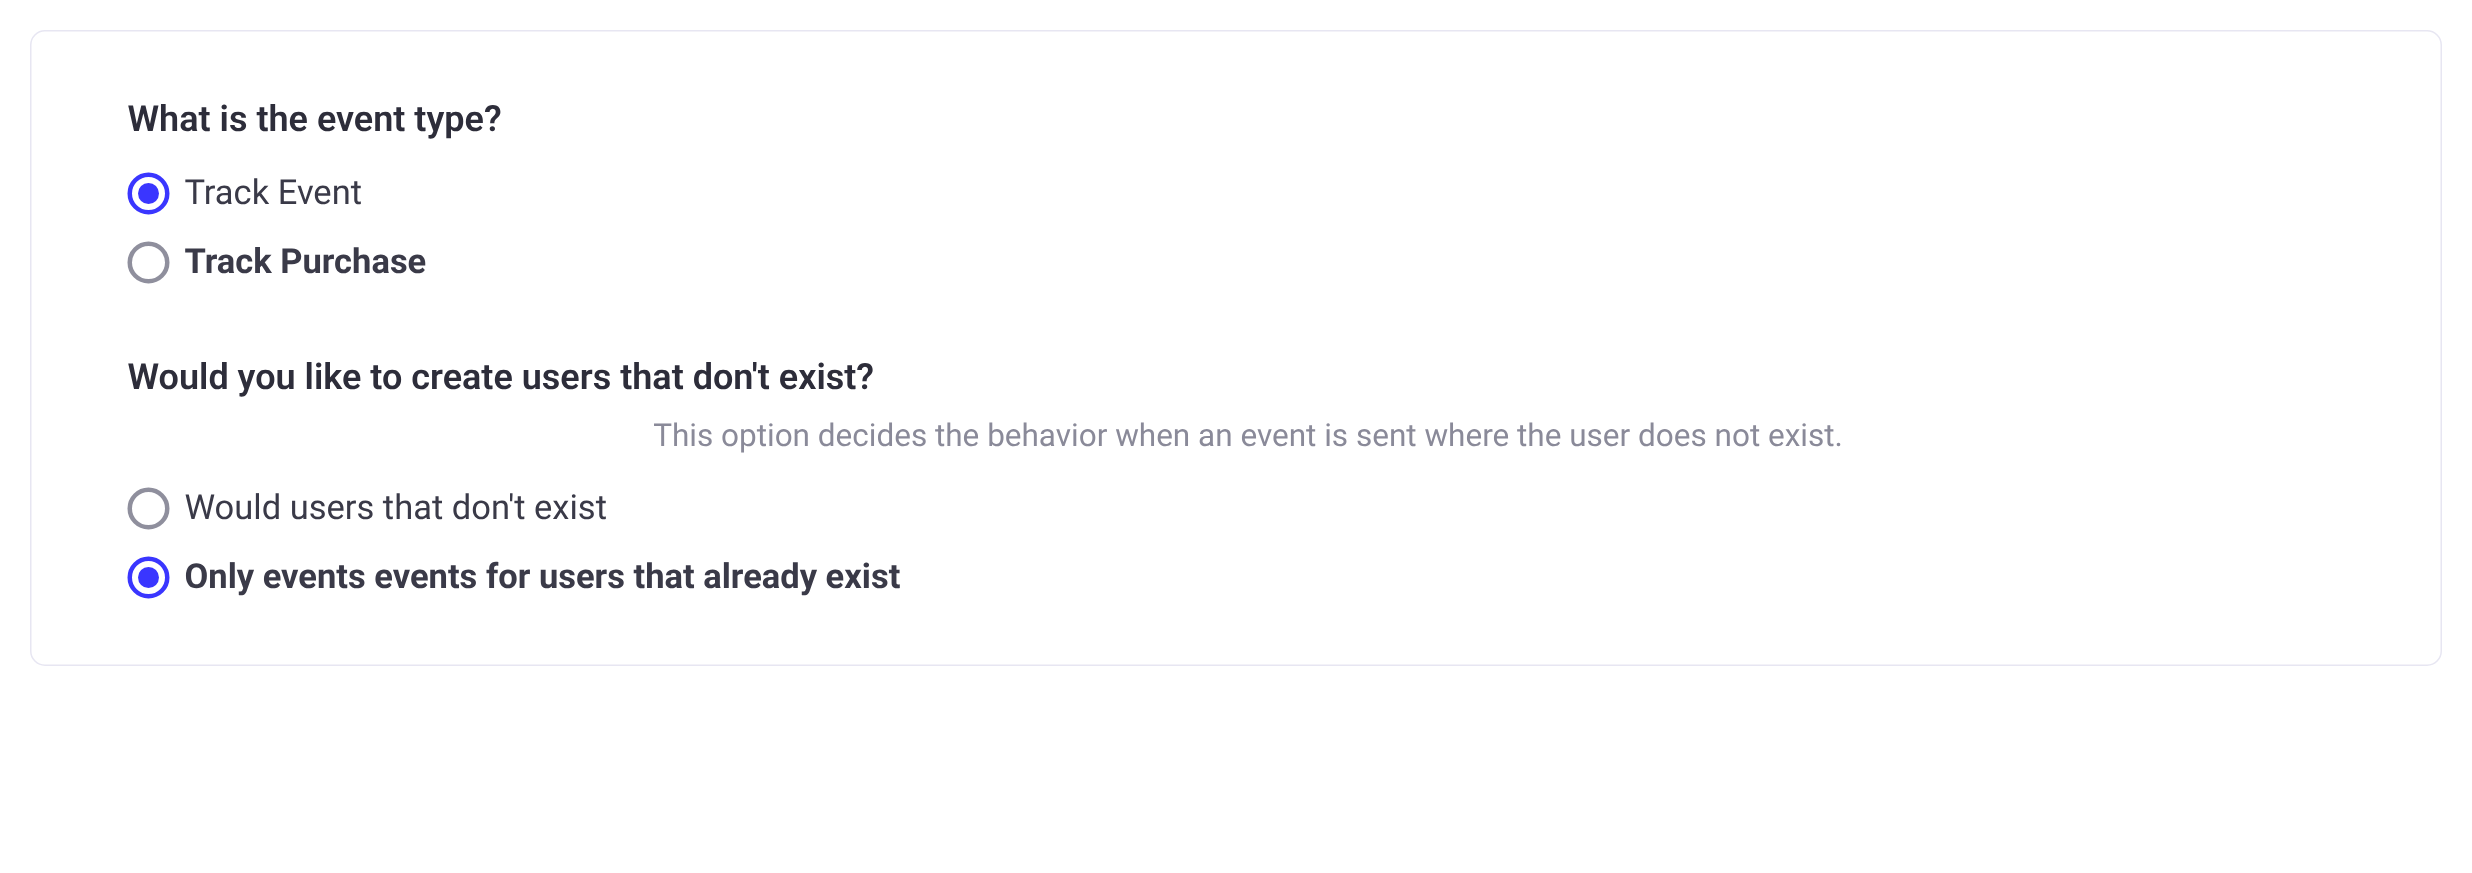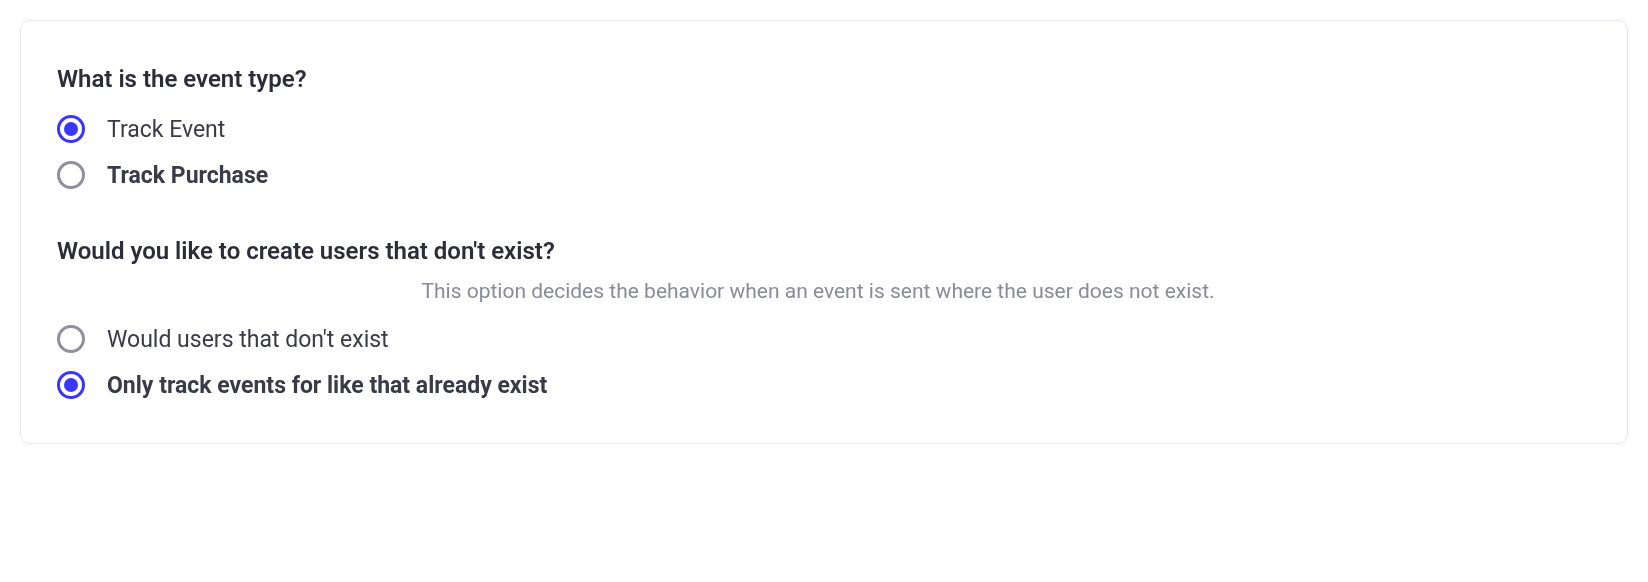--- a/index.html
+++ b/index.html
@@ -7,41 +7,40 @@
     margin: 0;
     padding: 0;
     font-family: -apple-system, BlinkMacSystemFont, "Segoe UI", Roboto, "Helvetica Neue", Arial, sans-serif;
     background: #ffffff;
     color: #2d2d3a;
   }
   .card {
     margin: 20px;
     border: 1px solid #e7e6f2;
     border-radius: 10px;
-    padding: 44px 48px 44px 36px;
+    padding: 44px 48px 44px 64px;
     background: #ffffff;
   }
   .question {
     font-size: 24px;
     font-weight: 600;
     color: #2d2d3a;
     margin: 0 0 22px 0;
   }
   .helper {
     font-size: 21px;
     color: #8a8a99;
     margin: -8px 0 22px 0;
     text-align: center;
   }
   .radio-group { margin-bottom: 36px; }
   .radio-group:last-child { margin-bottom: 0; }
   .radio-row {
     display: flex;
-    align-items: center;
-    gap: 22px;
+    gap: 10px;
     margin-bottom: 18px;
     cursor: pointer;
   }
   .radio-row:last-child { margin-bottom: 0; font-weight: bold; }
   .radio {
     width: 28px;
     height: 28px;
     flex: 0 0 28px;
     border-radius: 50%;
     border: 3px solid #8f8f9d;
@@ -91,17 +90,17 @@
     <p class="question">Would you like to create users that don't exist?</p>
     <p class="helper">This option decides the behavior when an event is sent where the user does not exist.</p>
 
     <div class="radio-row">
       <span class="radio"></span>
       <span class="radio-label">Would users that don't exist</span>
     </div>
 
     <div class="radio-row">
       <span class="radio selected"></span>
-      <span class="radio-label">Only track events for like that already exist</span>
+      <span class="radio-label">Only events events for users that already exist</span>
     </div>
   </div>
 
 </div>
 
 </body></html>

